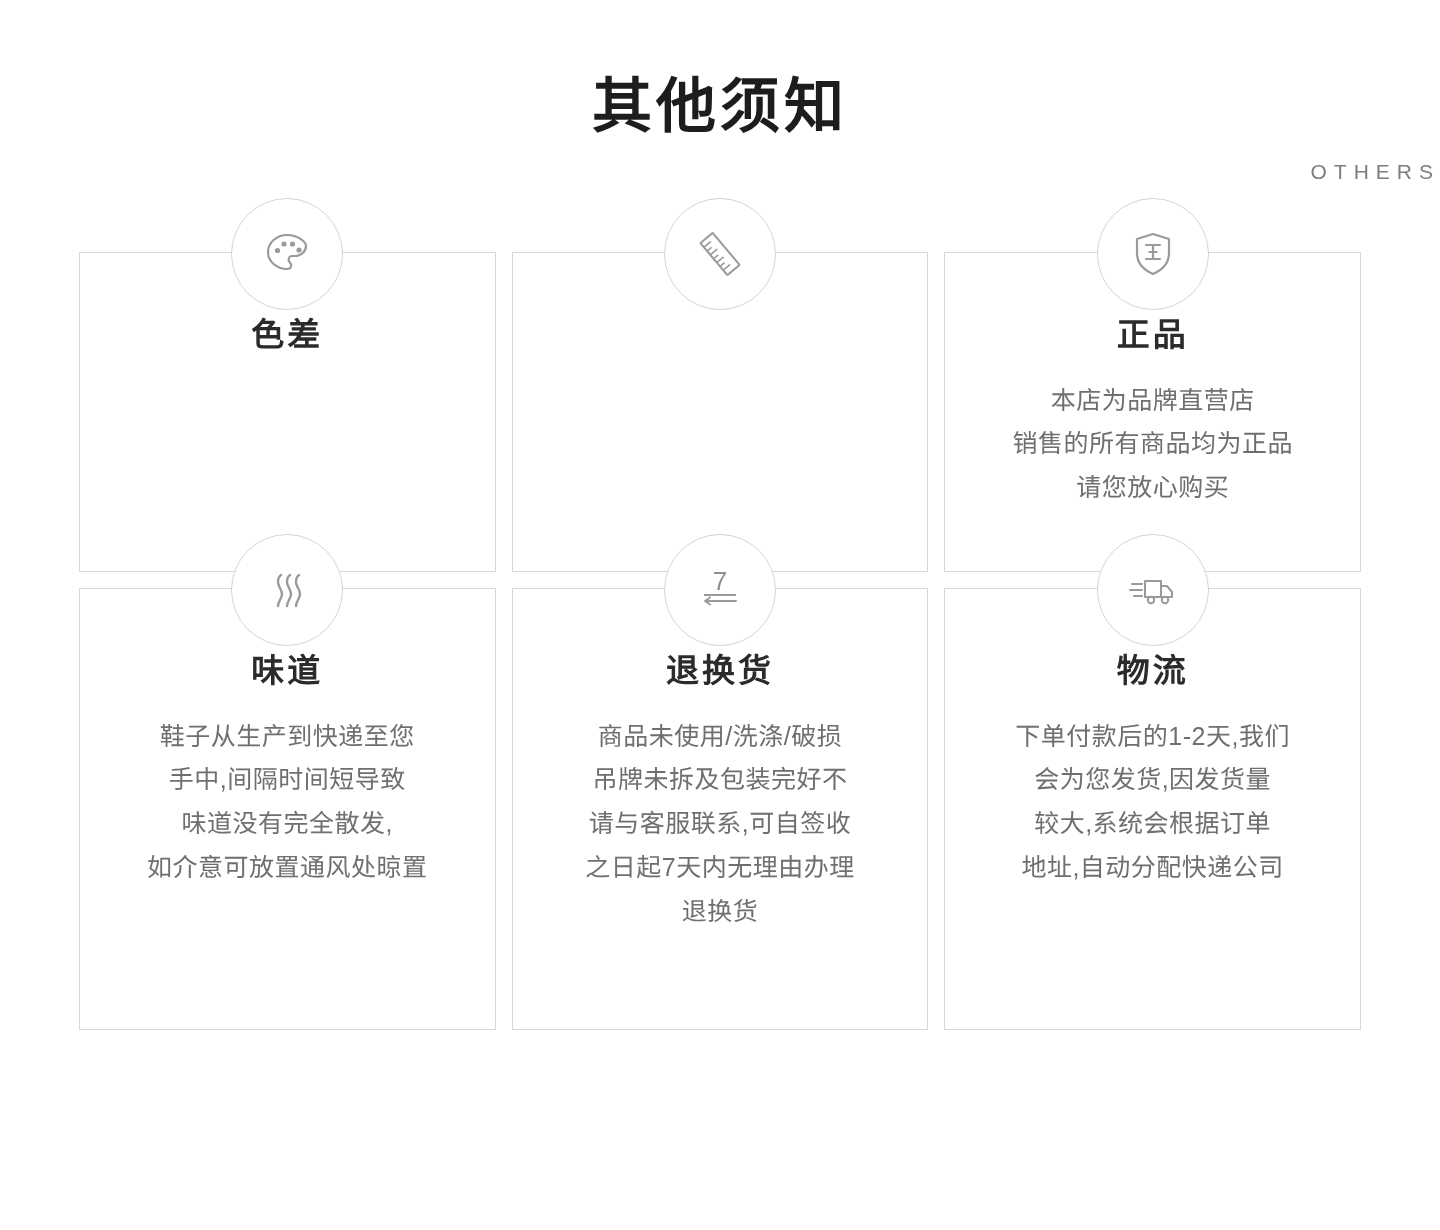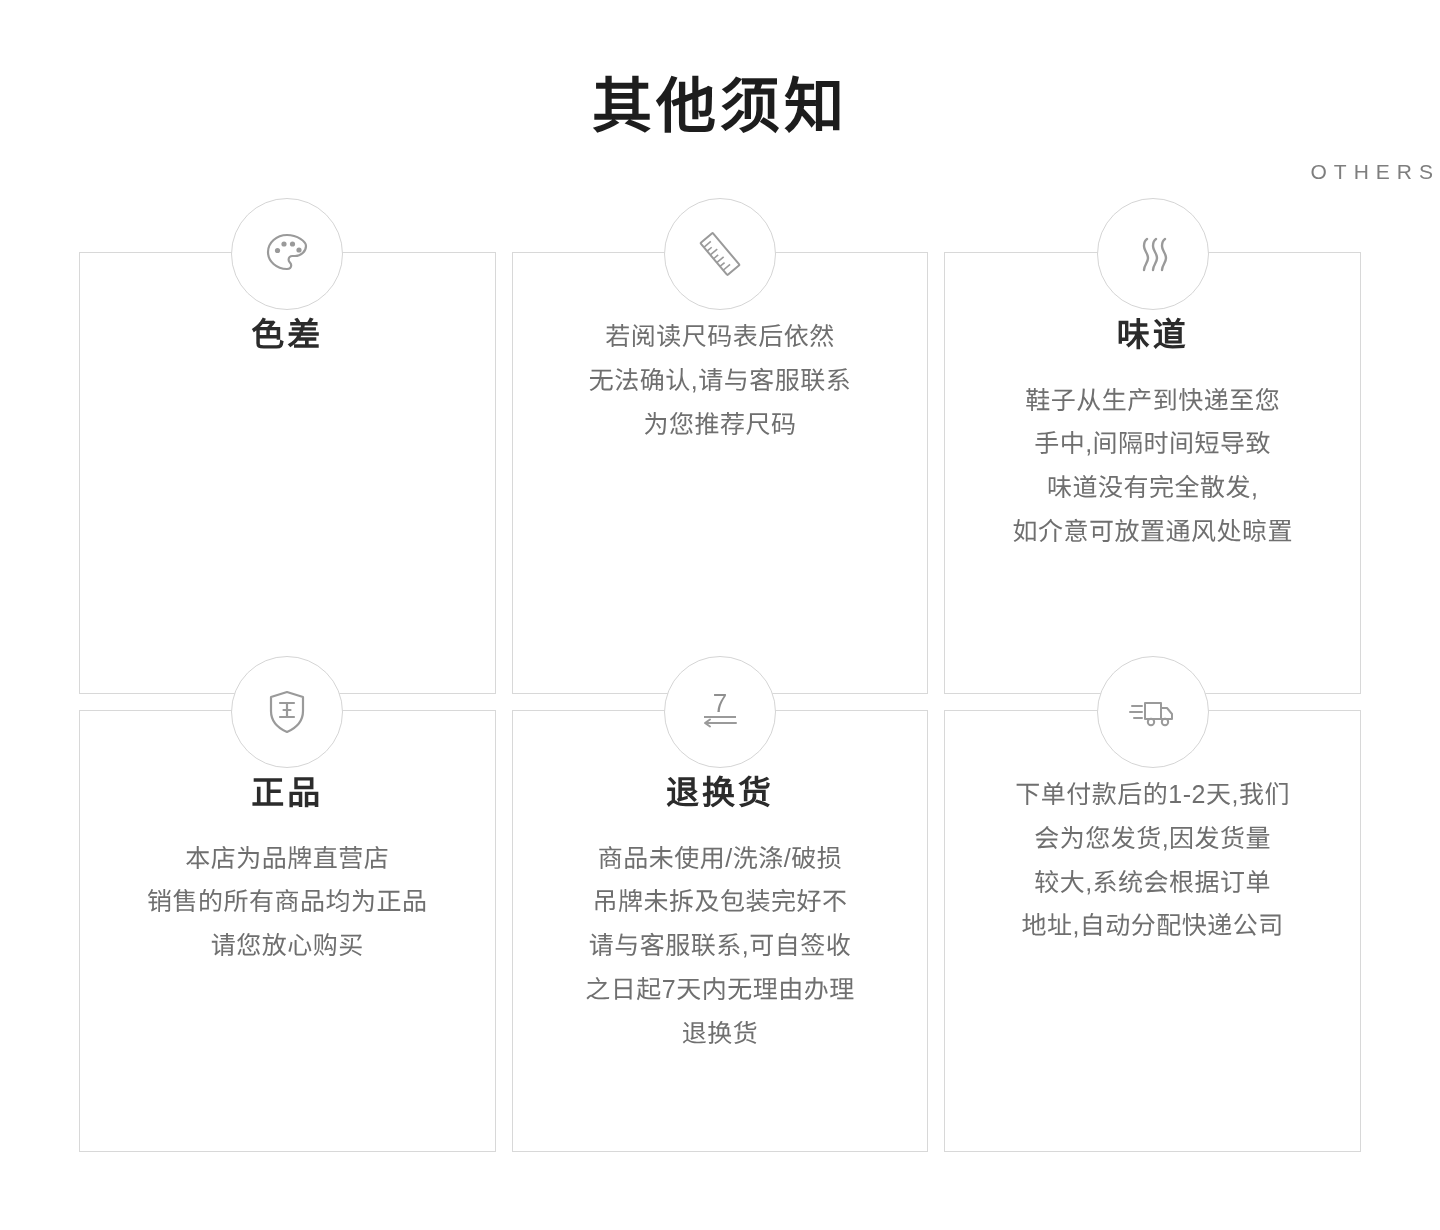--- a/index.html
+++ b/index.html
@@ -134,51 +134,48 @@
             <line x1="20" y1="12.5" x2="29" y2="12.5" stroke="#9a9a9a" stroke-width="1.6"></line>
             <line x1="20" y1="17.5" x2="26" y2="17.5" stroke="#9a9a9a" stroke-width="1.6"></line>
             <line x1="20" y1="22.5" x2="29" y2="22.5" stroke="#9a9a9a" stroke-width="1.6"></line>
             <line x1="20" y1="27.5" x2="26" y2="27.5" stroke="#9a9a9a" stroke-width="1.6"></line>
             <line x1="20" y1="32.5" x2="29" y2="32.5" stroke="#9a9a9a" stroke-width="1.6"></line>
             <line x1="20" y1="37.5" x2="26" y2="37.5" stroke="#9a9a9a" stroke-width="1.6"></line>
             <line x1="20" y1="42.5" x2="29" y2="42.5" stroke="#9a9a9a" stroke-width="1.6"></line>
           </g>
         </svg>
       </div>
-      <div class="card-text">若阅读尺码表后依然
-无法确认,请与客服联系
-为您推荐尺码</div>
+    </div>
+
+    <div class="card">
+      <div class="card-icon">
+        <svg width="56" height="56" viewBox="0 0 56 56" fill="none">
+          <path d="M28 8l16 5v14c0 11-8 17.5-16 21-8-3.5-16-10-16-21V13l16-5z" stroke="#9a9a9a" stroke-width="2.2" stroke-linejoin="round"></path>
+          <path d="M21 19h14M24.5 26h7M28 19v14M21 33h14" stroke="#9a9a9a" stroke-width="2.2" stroke-linecap="round"></path>
+        </svg>
+      </div>
+      <div class="card-title">正品</div>
+      <div class="card-text">本店为品牌直营店
+销售的所有商品均为正品
+请您放心购买</div>
     </div>
 
     <div class="card tall">
       <div class="card-icon">
         <svg width="56" height="56" viewBox="0 0 56 56" fill="none">
           <path d="M19 44c0-5 4-7 4-12s-4-7-4-12 3-7 3-7" stroke="#9a9a9a" stroke-width="2.4" stroke-linecap="round"></path>
           <path d="M28 44c0-5 4-7 4-12s-4-7-4-12 3-7 3-7" stroke="#9a9a9a" stroke-width="2.4" stroke-linecap="round"></path>
           <path d="M37 44c0-5 4-7 4-12s-4-7-4-12 3-7 3-7" stroke="#9a9a9a" stroke-width="2.4" stroke-linecap="round"></path>
         </svg>
       </div>
       <div class="card-title">味道</div>
       <div class="card-text">鞋子从生产到快递至您
 手中,间隔时间短导致
 味道没有完全散发,
 如介意可放置通风处晾置</div>
-    </div>
-
-    <div class="card">
-      <div class="card-icon">
-        <svg width="56" height="56" viewBox="0 0 56 56" fill="none">
-          <path d="M28 8l16 5v14c0 11-8 17.5-16 21-8-3.5-16-10-16-21V13l16-5z" stroke="#9a9a9a" stroke-width="2.2" stroke-linejoin="round"></path>
-          <path d="M21 19h14M24.5 26h7M28 19v14M21 33h14" stroke="#9a9a9a" stroke-width="2.2" stroke-linecap="round"></path>
-        </svg>
-      </div>
-      <div class="card-title">正品</div>
-      <div class="card-text">本店为品牌直营店
-销售的所有商品均为正品
-请您放心购买</div>
     </div>
 
     <div class="card tall">
       <div class="card-icon">
         <svg width="60" height="60" viewBox="0 0 60 60" fill="none">
           <text x="30" y="30" text-anchor="middle" font-family="Liberation Sans, sans-serif" font-size="26" fill="#8f8f8f">7</text>
           <line x1="14" y1="35" x2="46" y2="35" stroke="#9a9a9a" stroke-width="2"></line>
           <path d="M46 41H16m4-3.5L15 41l5 3.5" stroke="#9a9a9a" stroke-width="2" stroke-linecap="round" stroke-linejoin="round"></path>
         </svg>
       </div>
@@ -193,20 +190,21 @@
     <div class="card tall">
       <div class="card-icon">
         <svg width="60" height="60" viewBox="0 0 60 60" fill="none">
           <path d="M22 21h16v16H22z" stroke="#9a9a9a" stroke-width="2" stroke-linejoin="round"></path>
           <path d="M38 26h6l5 6v5h-11z" stroke="#9a9a9a" stroke-width="2" stroke-linejoin="round"></path>
           <circle cx="28" cy="40" r="3.2" stroke="#9a9a9a" stroke-width="2"></circle>
           <circle cx="42" cy="40" r="3.2" stroke="#9a9a9a" stroke-width="2"></circle>
           <path d="M9 24h10M7 30h12M11 36h8" stroke="#9a9a9a" stroke-width="2" stroke-linecap="round"></path>
         </svg>
       </div>
+      <div class="card-title">物流</div>
       <div class="card-text">下单付款后的1-2天,我们
 会为您发货,因发货量
 较大,系统会根据订单
 地址,自动分配快递公司</div>
     </div>
 
   </div>
 </div>
 
 </body></html>

